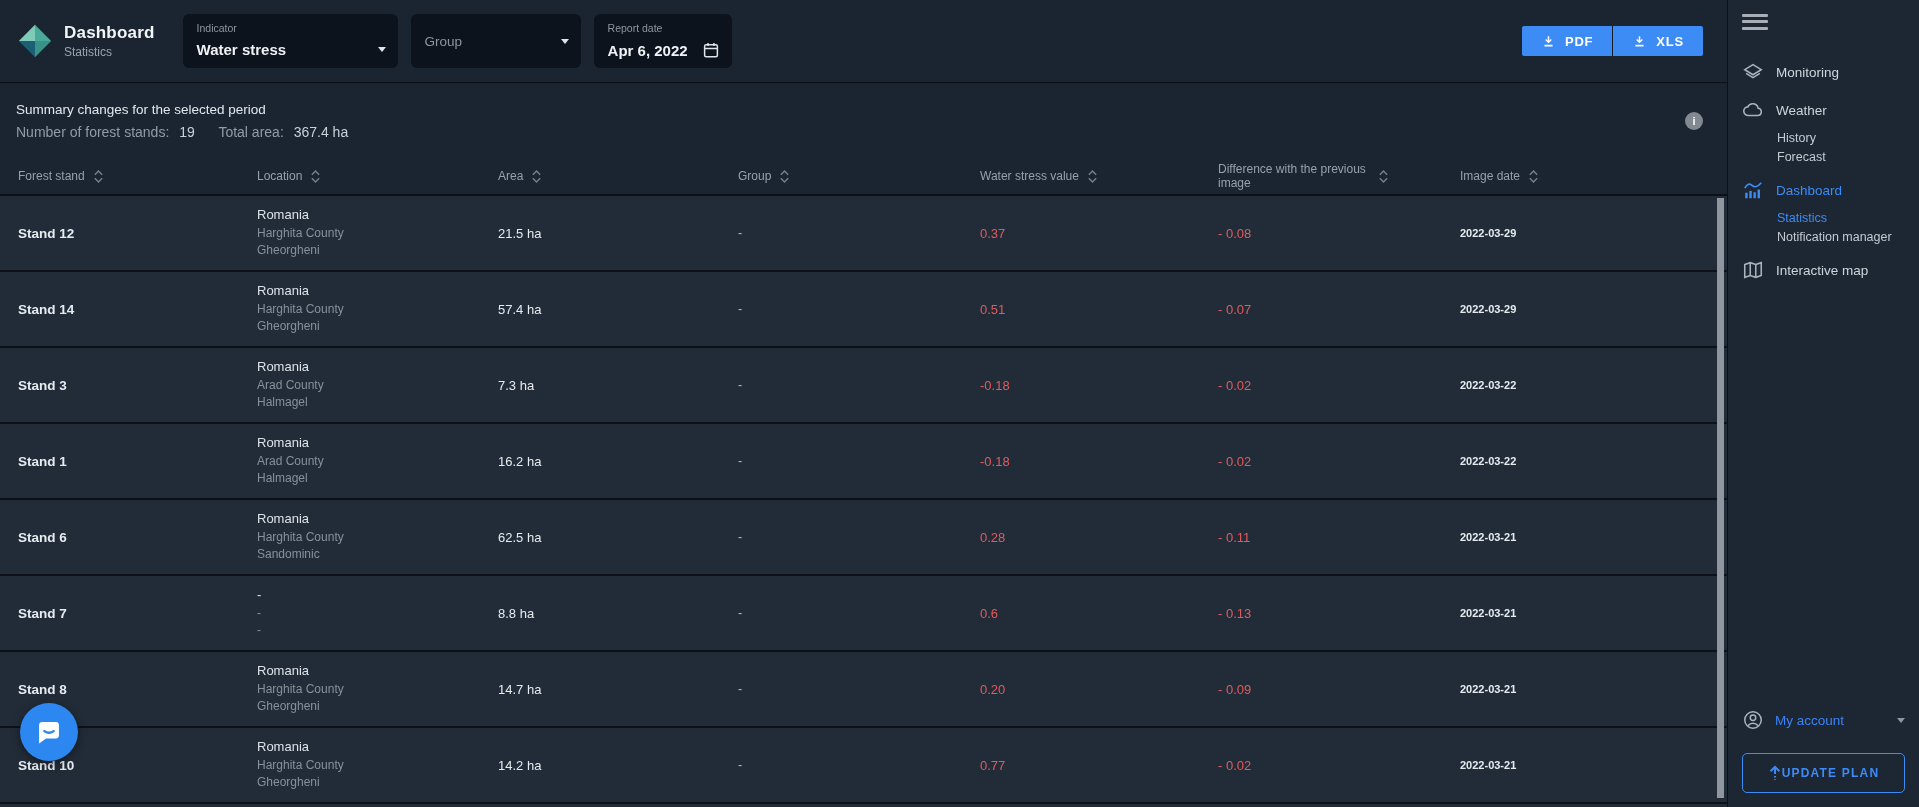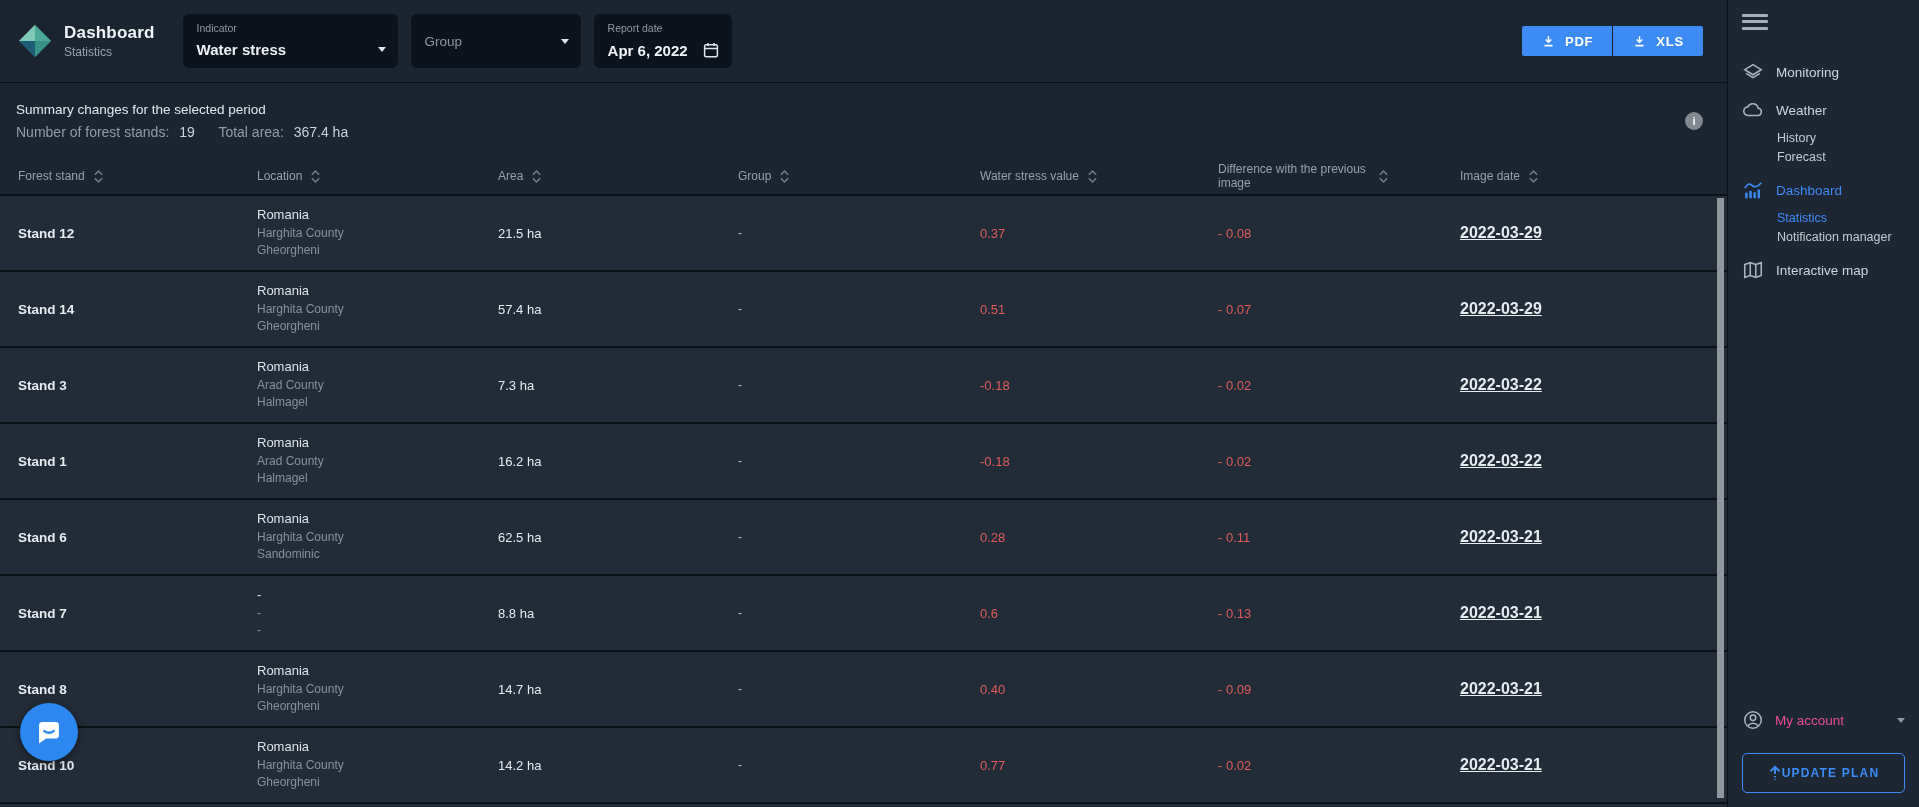--- a/index.html
+++ b/index.html
@@ -62,21 +62,21 @@
   .th.diff .lbl{white-space:normal;max-width:152px;}
   .sort{flex:0 0 11px;}
   .tbody{flex:1;overflow:hidden;background:var(--row-bg);}
   .tr{height:76px;align-items:center;border-bottom:2px solid #0d1219;background:var(--row-bg);cursor:pointer;}
   .td{font-size:13px;color:var(--text);}
   .td.stand{font-weight:600;font-size:13.5px;}
   .loc .country{font-size:13px;color:#dde3e9;margin-bottom:3px;}
   .loc .sub{font-size:12px;color:#87909b;line-height:1.4;}
   .td.group{color:#b7bfc8;font-size:12.5px;}
   .td.red{color:var(--negative);}
-  .td.date{font-weight:700;font-size:16px;text-decoration:underline;}
+  .td.date{font-weight:700;font-size:11px;}
 
   .scroll-thumb{position:absolute;right:3px;top:198px;width:7px;height:600px;background:#90969d;cursor:grab;}
 
   .chat-fab{position:absolute;left:20px;top:703px;width:58px;height:58px;border-radius:50%;
             background:#2d87f0;display:flex;align-items:center;justify-content:center;cursor:pointer;
             box-shadow:0 2px 10px rgba(0,0,0,.45);}
 
   
   .sidebar{width:192px;background:#1d2734;border-left:1px solid var(--seam);display:flex;
            flex-direction:column;padding-bottom:14px;position:relative;}
@@ -85,21 +85,21 @@
   .nav{margin-top:26px;padding-left:14px;}
   .nav-item{display:flex;align-items:center;gap:12px;height:26px;margin-bottom:12px;font-size:13.5px;
             color:#ced5dc;cursor:pointer;}
   .nav-item svg{flex:0 0 22px;color:#aab3bc;}
   .nav-item.active{color:var(--accent);}
   .nav-item.active svg{color:var(--accent);}
   .nav-sub{padding-left:35px;margin:-6px 0 10px;}
   .nav-sub-item{font-size:12.5px;color:#c3cad2;line-height:19px;cursor:pointer;}
   .nav-sub-item.active{color:var(--accent);}
   .sidebar-bottom{margin-top:auto;padding:0 14px;}
-  .account{display:flex;align-items:center;gap:11px;font-size:13.5px;color:#ec4899;
+  .account{display:flex;align-items:center;gap:11px;font-size:13.5px;color:#3b82f6;
            margin-bottom:22px;cursor:pointer;}
   .account svg{color:#aab3bc;}
   .account .caret{margin-left:auto;}
   .update-plan{display:flex;align-items:center;justify-content:center;width:100%;height:40px;
                border:1px solid var(--accent);border-radius:5px;background:transparent;color:var(--accent);
                font-size:12px;font-weight:700;letter-spacing:1.2px;cursor:pointer;font-family:inherit;}
 </style>
 </head>
 <body>
 
@@ -314,21 +314,21 @@
   </div>
         <div class="tr grid-cols">
     <div class="td stand">Stand 8</div>
     <div class="td loc">
       <div class="country">Romania</div>
       <div class="sub">Harghita County</div>
       <div class="sub">Gheorgheni</div>
     </div>
     <div class="td area">14.7 ha</div>
     <div class="td group">-</div>
-    <div class="td red">0.40</div>
+    <div class="td red">0.20</div>
     <div class="td red">- 0.09</div>
     <div class="td date">2022-03-21</div>
   </div>
         <div class="tr grid-cols">
     <div class="td stand">Stand 10</div>
     <div class="td loc">
       <div class="country">Romania</div>
       <div class="sub">Harghita County</div>
       <div class="sub">Gheorgheni</div>
     </div>

